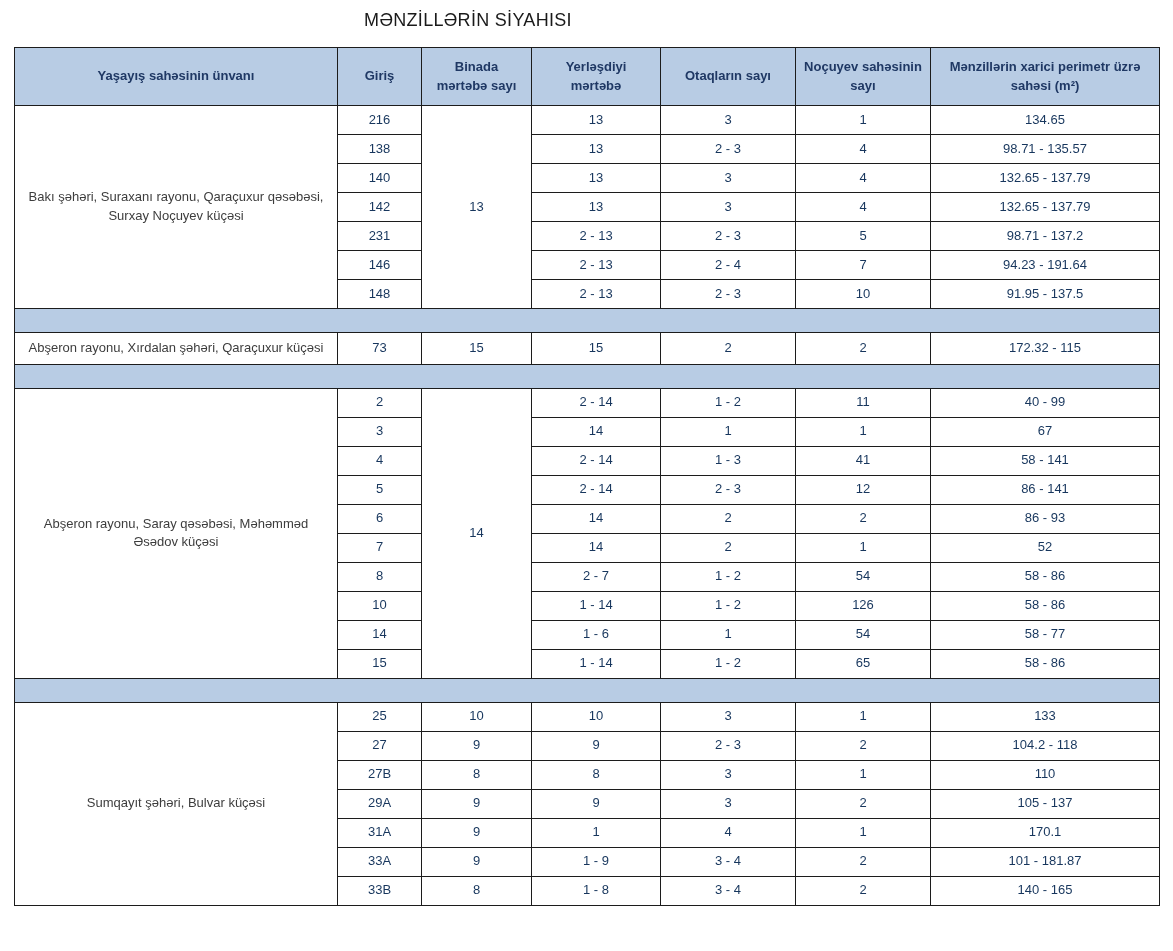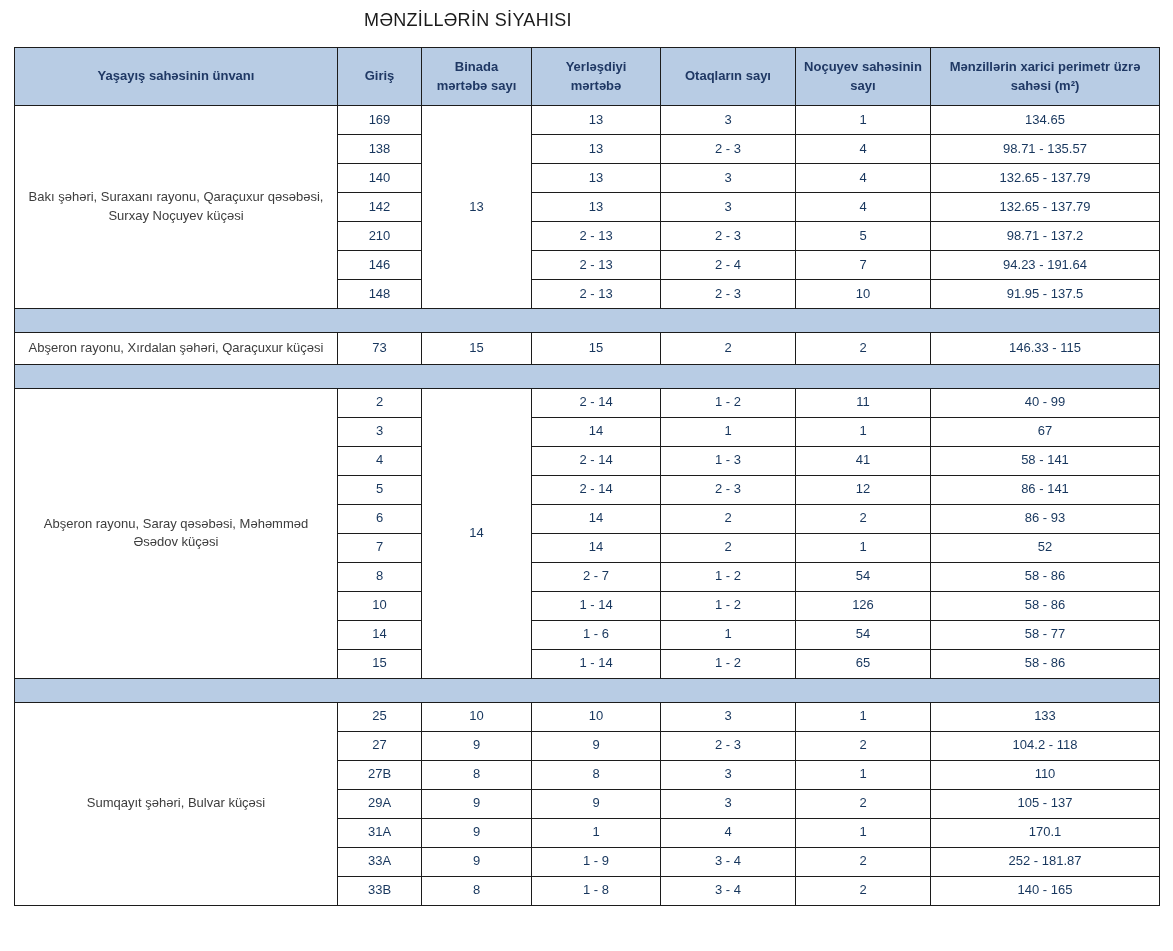--- a/index.html
+++ b/index.html
@@ -81,21 +81,21 @@
         <th>Binada mərtəbə sayı</th>
         <th>Yerləşdiyi mərtəbə</th>
         <th>Otaqların sayı</th>
         <th>Noçuyev sahəsinin sayı</th>
         <th>Mənzillərin xarici perimetr üzrə sahəsi (m²)</th>
       </tr>
     </thead>
     <tbody>
         <tr>
           <td class="addr" rowspan="7">Bakı şəhəri, Suraxanı rayonu, Qaraçuxur qəsəbəsi, Surxay Noçuyev küçəsi</td>
-          <td>169</td>
+          <td>216</td>
           <td rowspan="7">13</td>
           <td>13</td>
           <td>3</td>
           <td>1</td>
           <td>134.65</td>
         </tr>
         <tr>
           <td>138</td>
           <td>13</td>
           <td>2 - 3</td>
@@ -110,21 +110,21 @@
           <td>132.65 - 137.79</td>
         </tr>
         <tr>
           <td>142</td>
           <td>13</td>
           <td>3</td>
           <td>4</td>
           <td>132.65 - 137.79</td>
         </tr>
         <tr>
-          <td>210</td>
+          <td>231</td>
           <td>2 - 13</td>
           <td>2 - 3</td>
           <td>5</td>
           <td>98.71 - 137.2</td>
         </tr>
         <tr>
           <td>146</td>
           <td>2 - 13</td>
           <td>2 - 4</td>
           <td>7</td>
@@ -140,21 +140,21 @@
         <tr class="sep">
           <td colspan="7"></td>
         </tr>
         <tr>
           <td class="addr" rowspan="1">Abşeron rayonu, Xırdalan şəhəri, Qaraçuxur küçəsi</td>
           <td>73</td>
           <td rowspan="1">15</td>
           <td>15</td>
           <td>2</td>
           <td>2</td>
-          <td>146.33 - 115</td>
+          <td>172.32 - 115</td>
         </tr>
         <tr class="sep">
           <td colspan="7"></td>
         </tr>
         <tr>
           <td class="addr" rowspan="10">Abşeron rayonu, Saray qəsəbəsi, Məhəmməd Əsədov küçəsi</td>
           <td>2</td>
           <td rowspan="10">14</td>
           <td>2 - 14</td>
           <td>1 - 2</td>
@@ -267,21 +267,21 @@
           <td>4</td>
           <td>1</td>
           <td>170.1</td>
         </tr>
         <tr>
           <td>33A</td>
           <td>9</td>
           <td>1 - 9</td>
           <td>3 - 4</td>
           <td>2</td>
-          <td>252 - 181.87</td>
+          <td>101 - 181.87</td>
         </tr>
         <tr>
           <td>33B</td>
           <td>8</td>
           <td>1 - 8</td>
           <td>3 - 4</td>
           <td>2</td>
           <td>140 - 165</td>
         </tr>
       </tbody>

